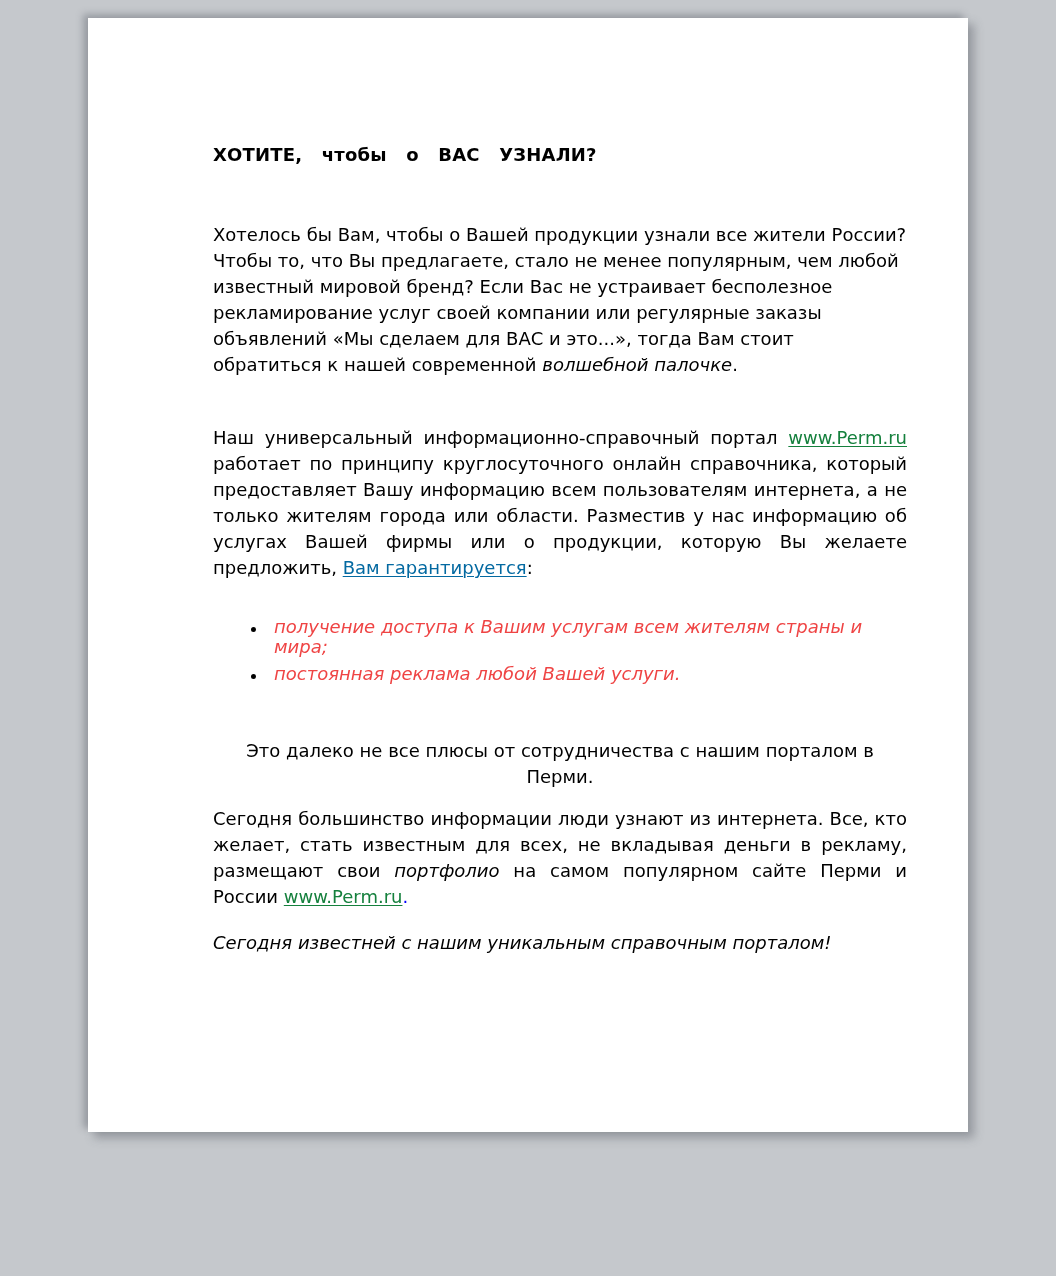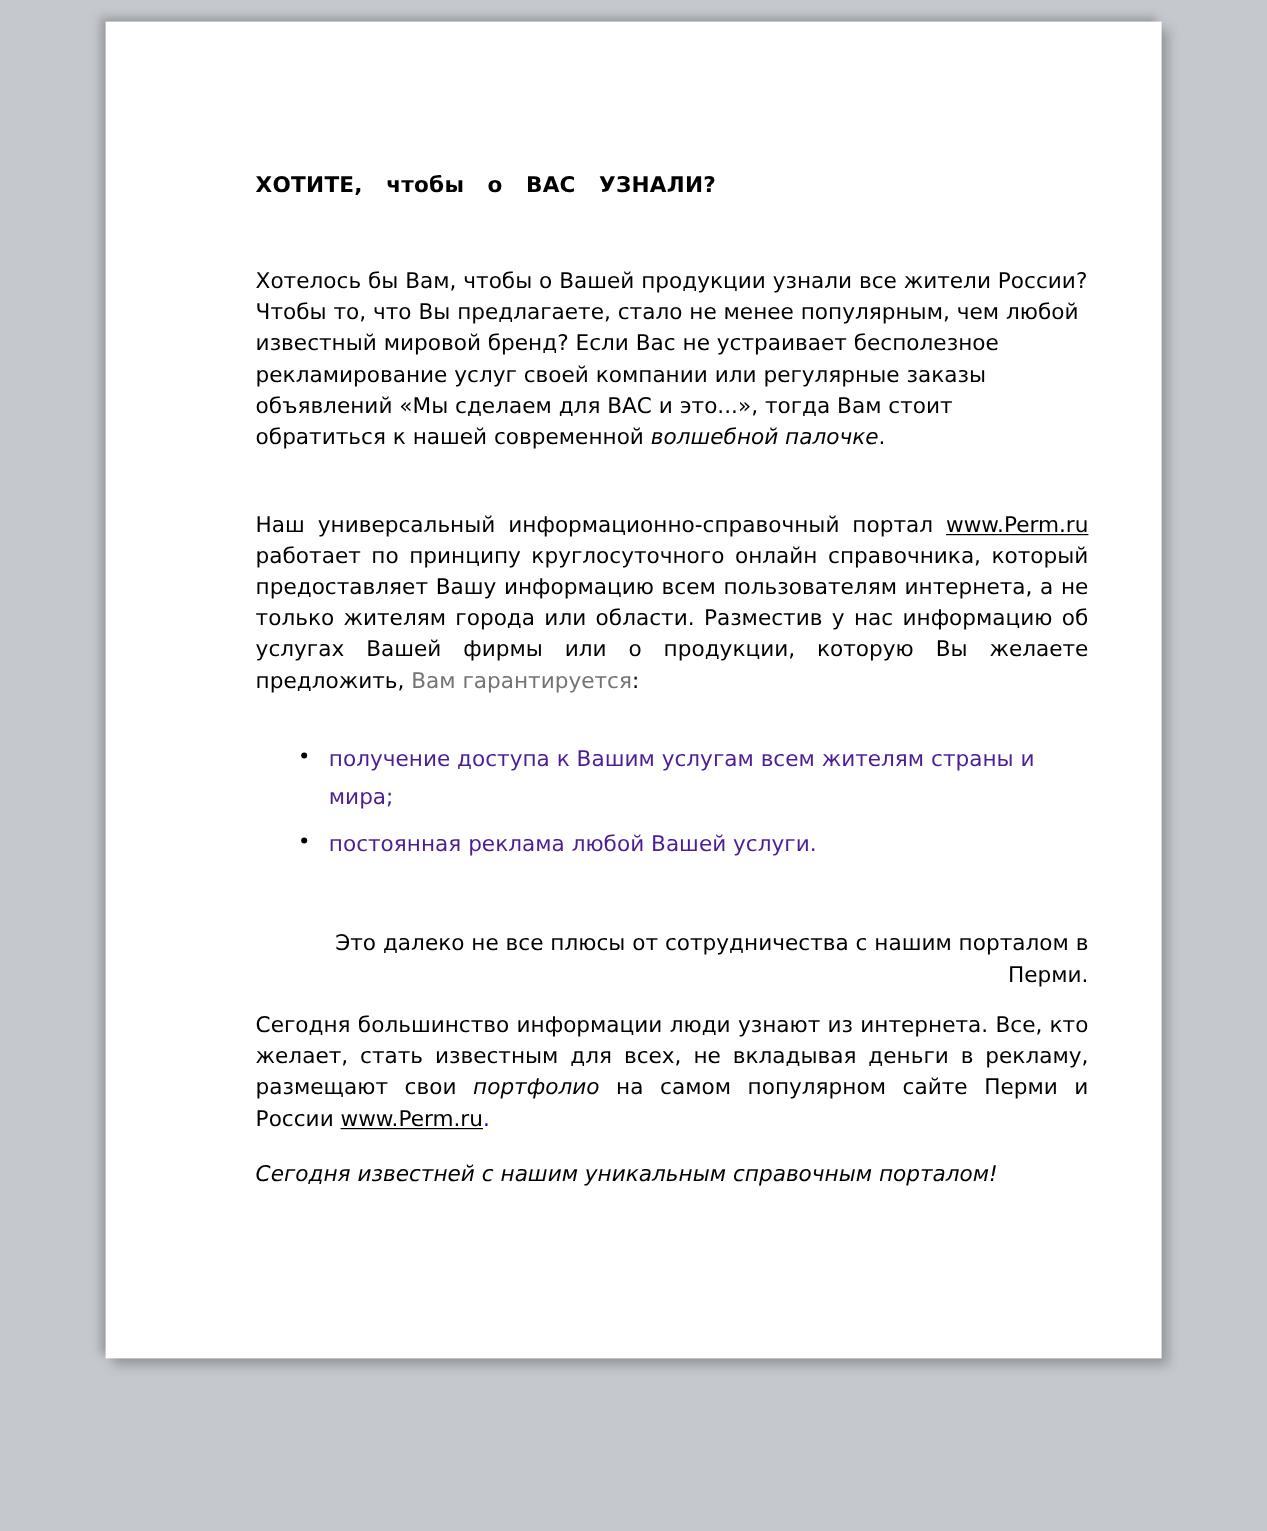--- a/index.html
+++ b/index.html
@@ -64,21 +64,21 @@
     padding-top: 54px;
   }
 
   .para-portal {
     text-align: justify;
     text-justify: inter-word;
     padding-top: 47px;
   }
 
   .para-plus {
-    text-align: right;
+    text-align: center;
     padding-top: 36px;
   }
 
   .para-today {
     text-align: justify;
     text-justify: inter-word;
     padding-top: 16px;
   }
 
   .para-closing {
@@ -86,51 +86,53 @@
     padding-top: 20px;
     font-style: italic;
   }
 
   
   .it {
     font-style: italic;
   }
 
   .ul-black {
+    text-decoration: underline;
     text-decoration-thickness: 1px;
     text-underline-offset: 2px;
-    color: #737373;
+    color: #0369a1;
   }
 
   .weblink {
-    color: #000000;
+    color: #15803d;
     text-decoration: underline;
     text-decoration-thickness: 1px;
     text-underline-offset: 2px;
   }
 
   .weblink-dot {
     color: #0000ff;
     text-decoration: none;
   }
 
   
   .bullets {
     list-style: none;
     margin: 0;
     padding: 36px 0 0 0;
   }
 
   .bullets li {
     position: relative;
     font-size: 18px;
-    line-height: 32px;
-    color: #4c1d95;
+    line-height: 20px;
+    color: #ef4444;
     padding-left: 61px;
     margin-bottom: 7px;
+    font-style: italic;
   }
 
   .bullets li:last-child {
     margin-bottom: 18px;
   }
 
   .bullets li .bullet-dot {
     position: absolute;
     left: 38px;
     top: 10px;

